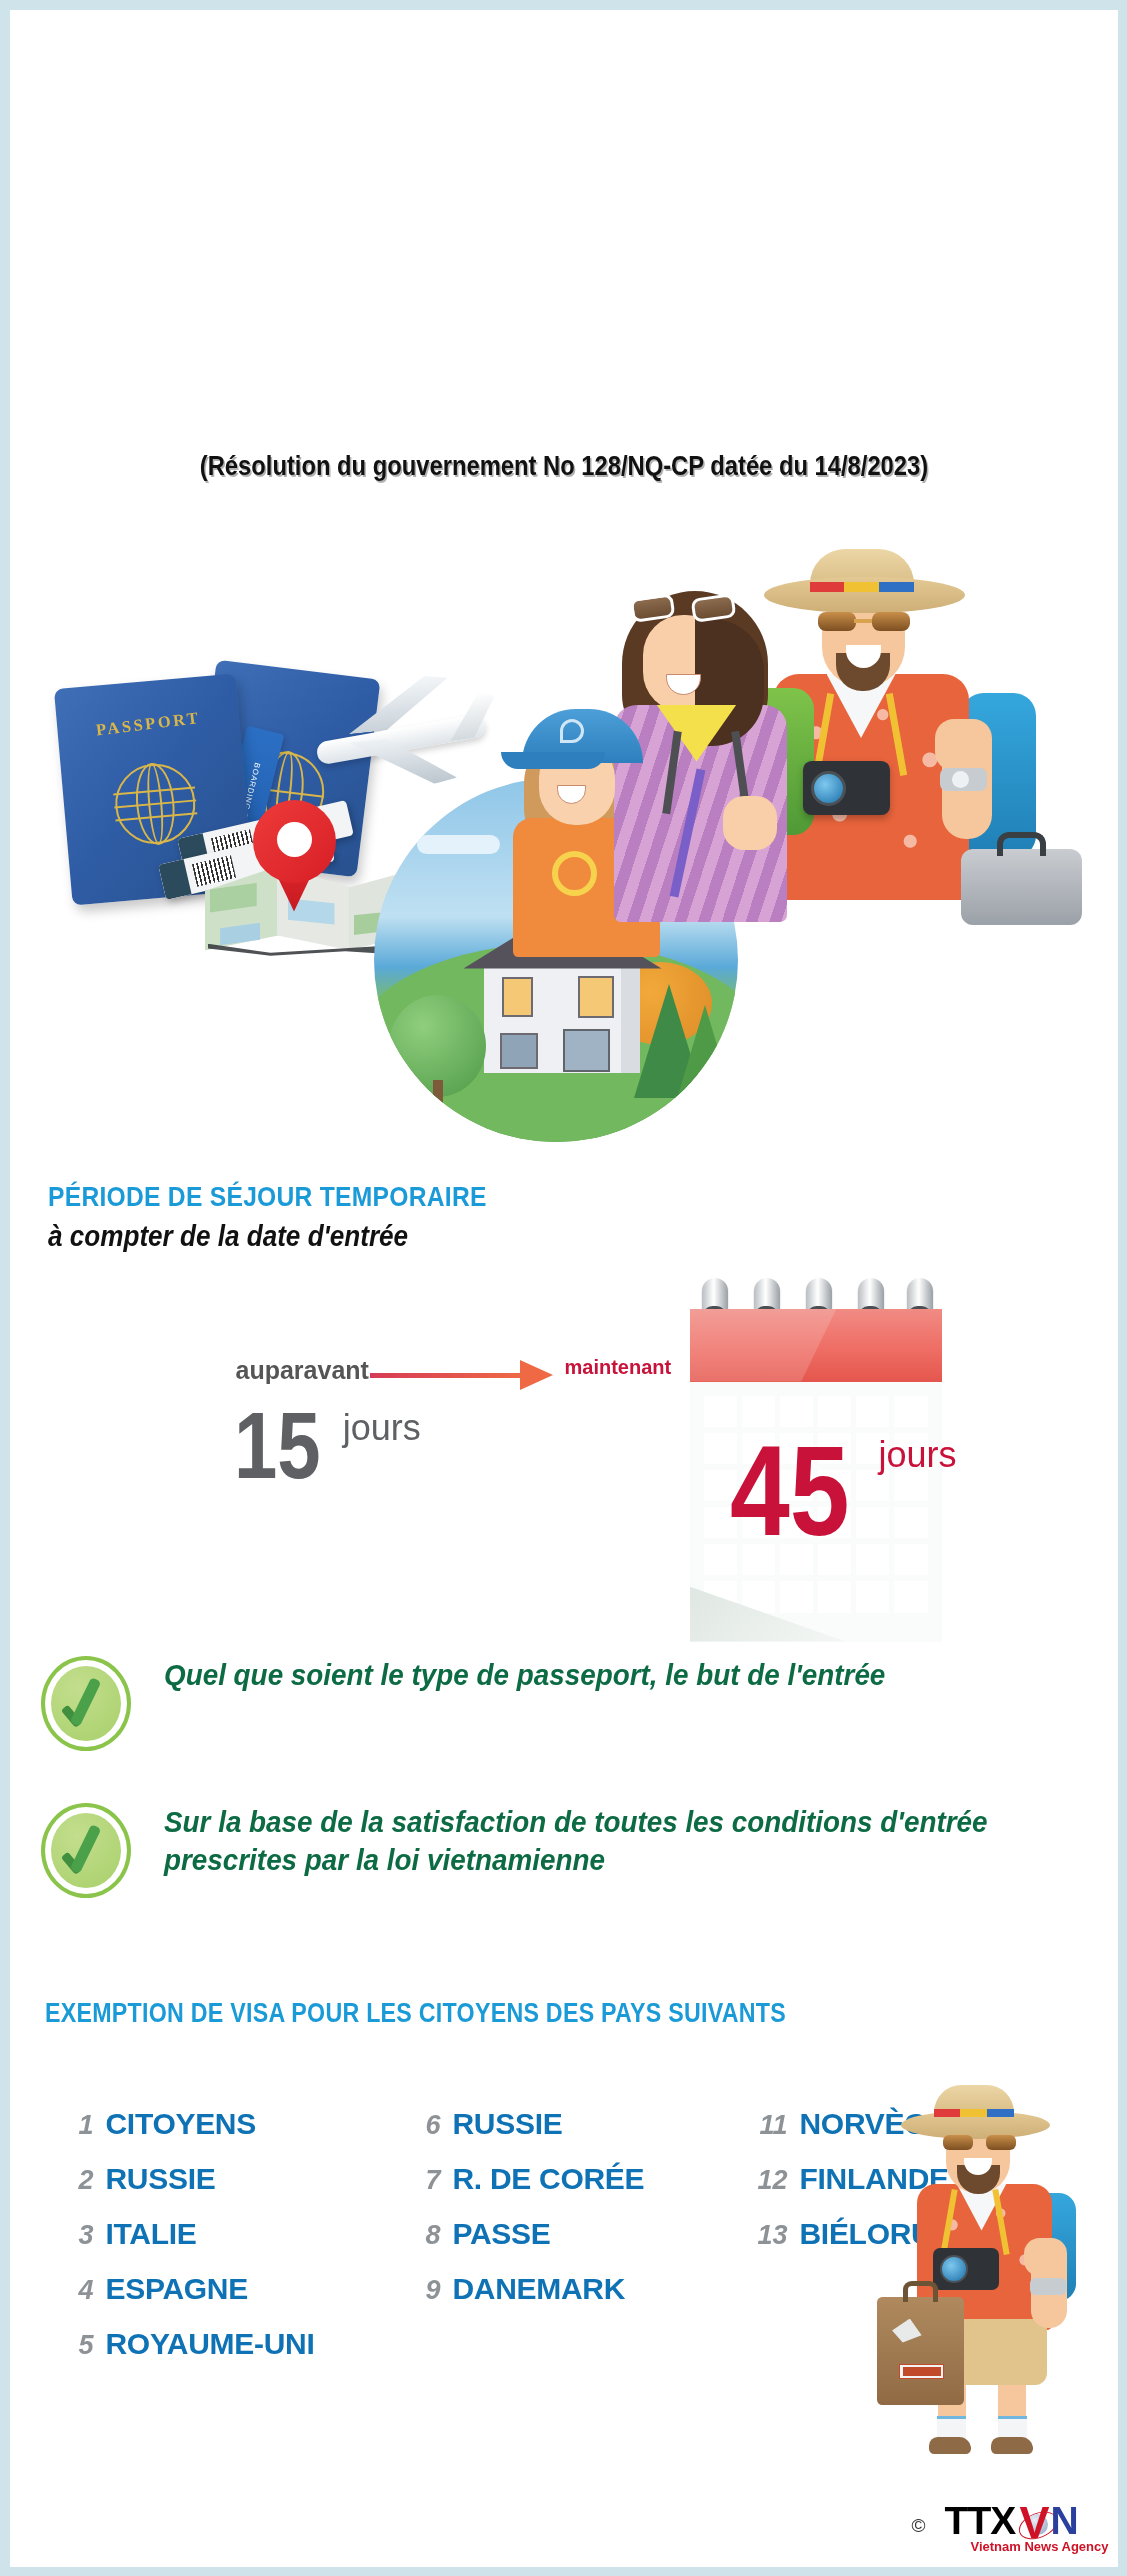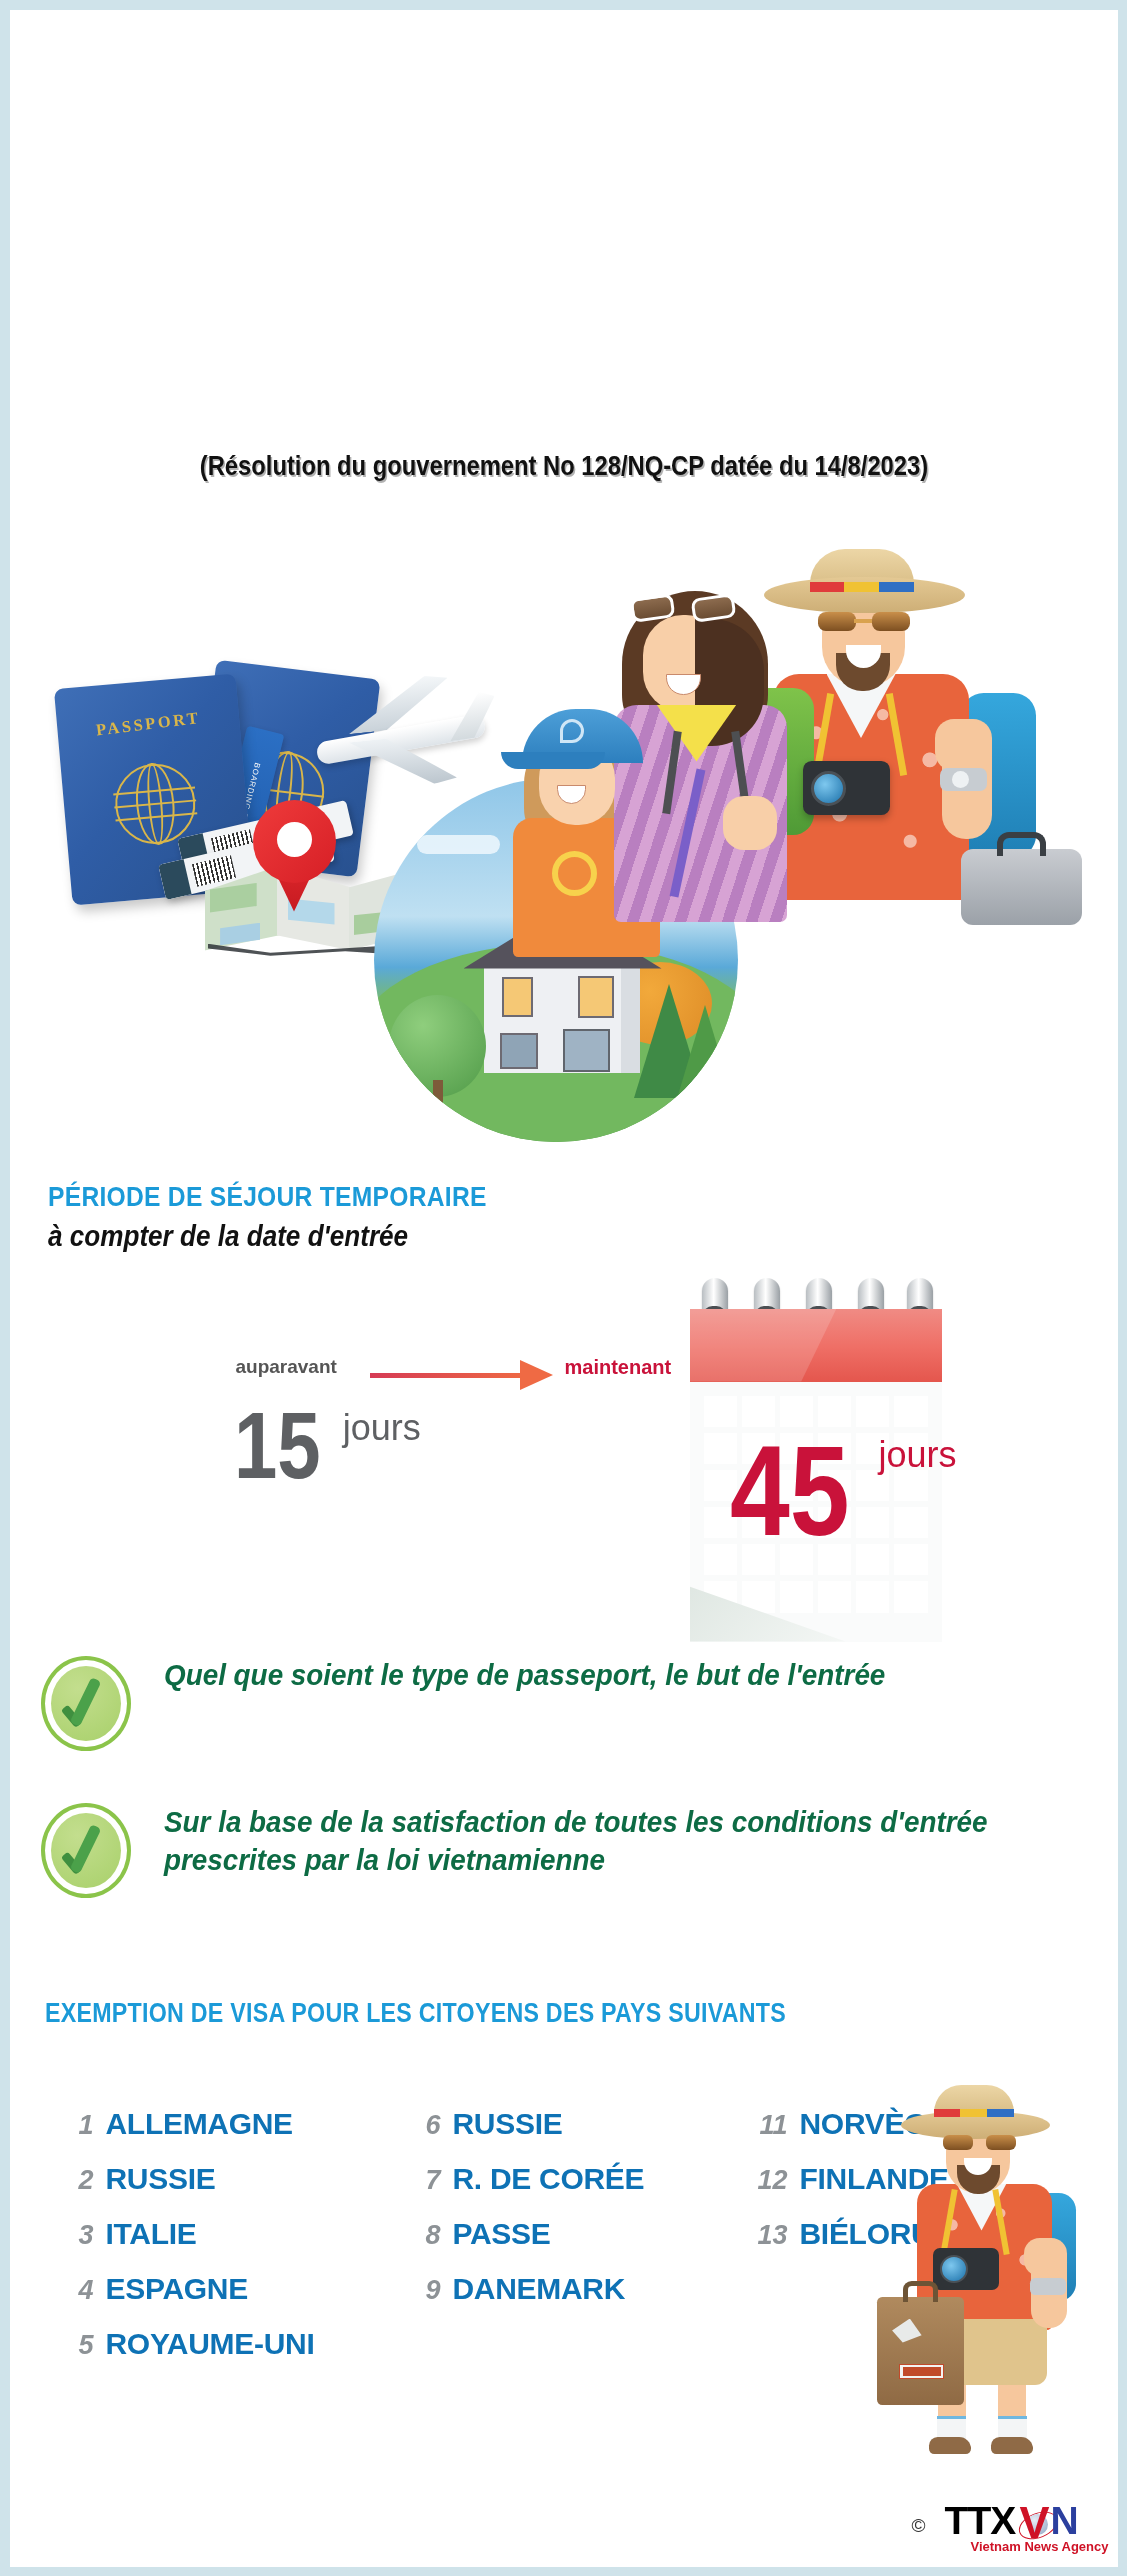--- a/index.html
+++ b/index.html
@@ -284,21 +284,21 @@
   .period h3{
     margin:0;font-size:28px;font-weight:bold;color:#1b9ad8;transform:scaleX(.88);
     transform-origin:left center;letter-spacing:0.3px;white-space:nowrap;
   }
   .period .sub{
     margin-top:7px;font-size:29px;font-style:italic;font-weight:bold;color:#111;
     transform:scaleX(.9);transform-origin:left center;white-space:nowrap;
   }
   .compare{position:absolute;left:191px;top:1336px;width:607px;height:52px;}
   .lbl-before{
-    position:absolute;left:35px;top:10.4px;font-size:19px;color:#555;font-weight:600;
+    position:absolute;left:35px;top:10.4px;font-size:25px;color:#555;font-weight:600;
   }
   .arrow-line{position:absolute;left:169px;top:27px;width:156px;height:5.2px;
     background:linear-gradient(90deg,#d63b55,#ef6a44);}
   .arrow-head{position:absolute;left:319px;top:14px;width:0;height:0;
     border-top:15.6px solid transparent;border-bottom:15.6px solid transparent;border-left:33px solid #ef6a44;}
   .lbl-now{position:absolute;left:364px;top:10.4px;font-size:20px;font-weight:bold;color:#c9123a;}
   .old-days{position:absolute;left:224px;top:1388px;}
   .old-days .num{font-size:95px;font-weight:bold;color:#5e6063;line-height:1;
     transform:scaleX(.82);display:inline-block;transform-origin:left bottom;
     font-family:"Liberation Sans",sans-serif;}
@@ -660,21 +660,21 @@
       <div class="bul-text">Sur la base de la satisfaction de toutes les conditions d'entrée prescrites par la loi vietnamienne</div>
     </div>
   </div>
 
   <div class="cheading">EXEMPTION DE VISA POUR LES CITOYENS DES PAYS SUIVANTS</div>
 
   <div class="countries">
     <div class="ccol">
       <div class="citem">
         <span class="cnum">1</span>
-        <span class="cname">ALLEMAGNE</span>
+        <span class="cname">CITOYENS</span>
       </div>
       <div class="citem">
         <span class="cnum">2</span>
         <span class="cname">RUSSIE</span>
       </div>
       <div class="citem">
         <span class="cnum">3</span>
         <span class="cname">ITALIE</span>
       </div>
       <div class="citem">

